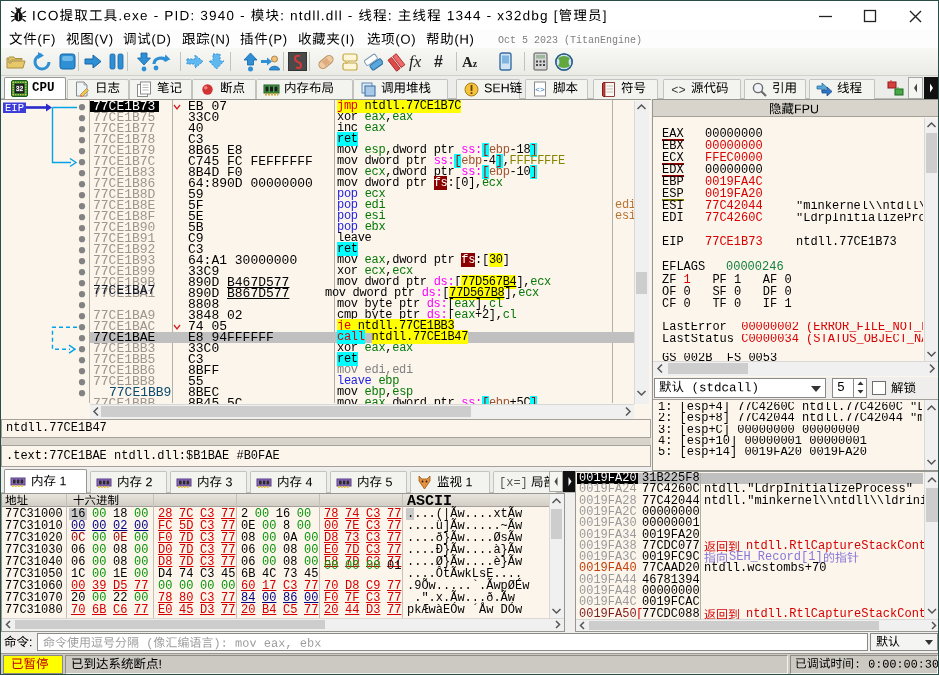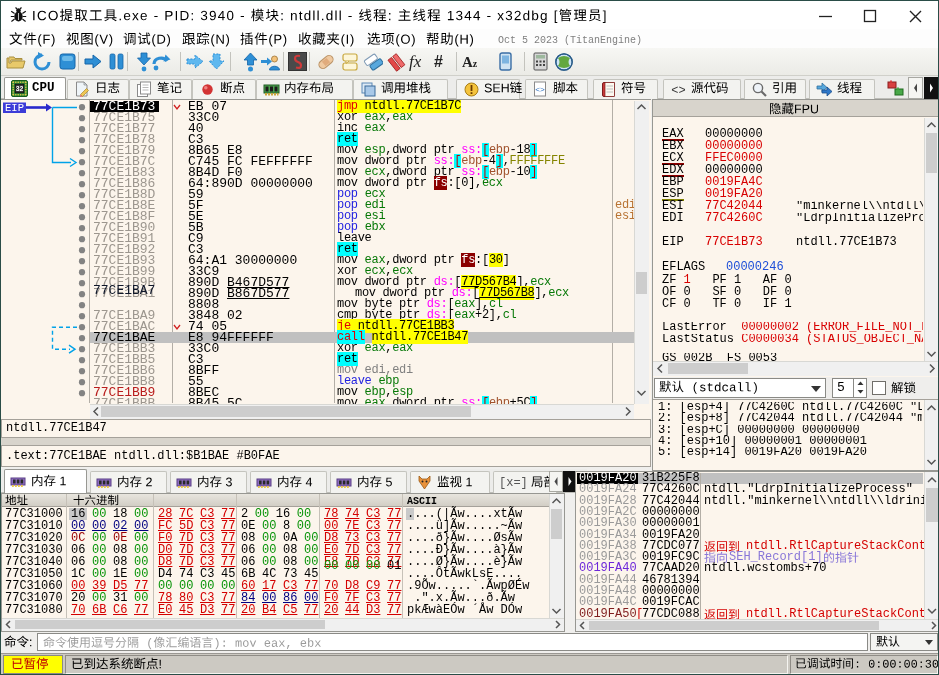--- a/index.html
+++ b/index.html
@@ -413,21 +413,21 @@
     <div class="a m13" style="left:187px;top:155px">64:A1 30000000</div>
     <div class="a code" style="left:336px;top:155px">mov <span class="g">eax</span>,dword ptr <span style="background:#8b0000;color:#fff">fs</span>:[<span class="yb">30</span>]</div>
     <div class="a m13" style="left:92px;top:166px;color:#9c968e">77CE1B99</div>
     <div class="a m13" style="left:187px;top:166px">33C9</div>
     <div class="a code" style="left:336px;top:166px">xor <span class="g">ecx</span>,<span class="g">ecx</span></div>
     <div class="a m13" style="left:92px;top:177px;color:#9c968e">77CE1B9B</div>
     <div class="a m13" style="left:187px;top:177px">890D <u>B467D577</u></div>
     <div class="a code" style="left:336px;top:177px">mov dword ptr <span class="seg">ds:</span>[<span class="yb" style="text-decoration:underline">77D567B4</span>],<span class="g">ecx</span></div>
     <div class="a m13" style="left:92px;top:188px;color:#9c968e">77CE1BA1</div>
     <div class="a m13" style="left:187px;top:188px">890D <u>B867D577</u></div>
-    <div class="a code" style="left:354px;top:188px">mov dword ptr <span class="seg">ds:</span>[<span class="yb" style="text-decoration:underline">77D567B8</span>],<span class="g">ecx</span></div>
+    <div class="a code" style="left:324px;top:188px">mov dword ptr <span class="seg">ds:</span>[<span class="yb" style="text-decoration:underline">77D567B8</span>],<span class="g">ecx</span></div>
     <div class="a m13" style="left:92px;top:185px;color:#0f172a">77CE1BA7</div>
     <div class="a m13" style="left:187px;top:199px">8808</div>
     <div class="a code" style="left:336px;top:199px">mov byte ptr <span class="seg">ds:</span>[<span class="g">eax</span>],<span class="g">cl</span></div>
     <div class="a m13" style="left:92px;top:210px;color:#9c968e">77CE1BA9</div>
     <div class="a m13" style="left:187px;top:210px">3848 02</div>
     <div class="a code" style="left:336px;top:210px">cmp byte ptr <span class="seg">ds:</span>[<span class="g">eax</span>+2],<span class="g">cl</span></div>
     <div class="a m13" style="left:92px;top:221px;color:#9c968e">77CE1BAC</div>
     <svg class="a" style="left:170px;top:221px" width="14" height="11">
       <path d="M3 4 L6 8 L9 4" fill="none" stroke="#d02020" stroke-width="1.3"></path>
     </svg>
@@ -441,21 +441,21 @@
     <div class="a code" style="left:336px;top:243px">xor <span class="g">eax</span>,<span class="g">eax</span></div>
     <div class="a m13" style="left:92px;top:254px;color:#9c968e">77CE1BB5</div>
     <div class="a m13" style="left:187px;top:254px">C3</div>
     <div class="a code" style="left:336px;top:254px"><span class="cb">ret</span></div>
     <div class="a m13" style="left:92px;top:265px;color:#9c968e">77CE1BB6</div>
     <div class="a m13" style="left:187px;top:265px">8BFF</div>
     <div class="a code" style="left:336px;top:265px"><span class="gray">mov edi,edi</span></div>
     <div class="a m13" style="left:92px;top:276px;color:#9c968e">77CE1BB8</div>
     <div class="a m13" style="left:187px;top:276px">55</div>
     <div class="a code" style="left:336px;top:276px"><span style="color:#2222e0">leave</span> <span class="g">ebp</span></div>
-    <div class="a m13" style="left:92px;top:287px;color:#b91c1c">77CE1BB9</div>
+    <div class="a m13" style="left:108px;top:287px;color:#0c4a6e">77CE1BB9</div>
     <div class="a m13" style="left:187px;top:287px">8BEC</div>
     <div class="a code" style="left:336px;top:287px">mov <span class="g">ebp</span>,<span class="g">esp</span></div>
     <div class="a m13" style="left:92px;top:298px;color:#9c968e">77CE1BBB</div>
     <div class="a m13" style="left:187px;top:298px">8B45 5C</div>
     <div class="a code" style="left:336px;top:298px">mov <span class="g">eax</span>,dword ptr <span class="seg">ss:</span><span class="cb" style="color:#c00000">[</span><span style="color:#a0522d">ebp</span>+5C<span class="cb" style="color:#c00000">]</span></div>
     <div class="sb" style="left:633px;top:1px;width:15px;height:303px;border-left:1px solid #d8d8d4"></div>
     <svg class="a" style="left:633px;top:1px" width="15" height="303">
       <polyline points="3.5,8 7.5,4 11.5,8" fill="none" stroke="#555" stroke-width="1.5"></polyline>
       <polyline points="3.5,290 7.5,294 11.5,290" fill="none" stroke="#555" stroke-width="1.5"></polyline>
     </svg>
@@ -502,21 +502,21 @@
 <div class="a m" style="left:661px;top:200px">ESI</div>
 <div class="a m" style="left:704px;top:200px;color:#d80000">77C42044</div>
 <div class="a m" style="left:795px;top:200px;width:127px;overflow:hidden">"minkernel\\ntdll\\</div>
 <div class="a m" style="left:661px;top:212px">EDI</div>
 <div class="a m" style="left:704px;top:212px;color:#d80000">77C4260C</div>
 <div class="a m" style="left:795px;top:212px;width:127px;overflow:hidden">"LdrpInitializePro</div>
 <div class="a m" style="left:661px;top:236px">EIP</div>
 <div class="a m" style="left:704px;top:236px;color:#d80000">77CE1B73</div>
 <div class="a m" style="left:795px;top:236px">ntdll.77CE1B73</div>
 <div class="a m" style="left:661px;top:261px">EFLAGS</div>
-<div class="a m" style="left:725px;top:261px;color:#1d4ed8">00000246</div>
+<div class="a m" style="left:725px;top:261px;color:#15803d">00000246</div>
 <div class="a m" style="left:661px;top:274px">ZF <span style="color:#d80000">1</span>   PF 1   AF 0</div>
 <div class="a m" style="left:661px;top:286px">OF 0   SF 0   DF 0</div>
 <div class="a m" style="left:661px;top:298px">CF 0   TF 0   IF 1</div>
 <div class="a m" style="left:661px;top:321px;width:261px;overflow:hidden">LastError  <span style="color:#d80000">00000002 (ERROR_FILE_NOT_F</span></div>
 <div class="a m" style="left:661px;top:333px;width:261px;overflow:hidden">LastStatus <span style="color:#d80000">C0000034 (STATUS_OBJECT_NA</span></div>
 <div class="a" style="left:661px;top:352px;width:261px;height:8px;overflow:hidden">
     <div class="m">GS 002B  FS 0053</div>
   </div>
 <div class="sb" style="left:652px;top:360px;width:286px;height:15px;border-top:1px solid #d8d8d4"></div>
 <svg class="a" style="left:652px;top:360px" width="286" height="15">
@@ -665,21 +665,21 @@
       <path d="M4.5 5 L7.5 9.5 L4.5 14 Z" fill="#fff"></path>
     </svg></div>
 <div class="a" style="left:0;top:492px;width:564px;height:139px;background:#fcf5ec;border:1px solid #979792;overflow:hidden"></div>
 <div class="a" style="left:1px;top:493px;width:562px;height:13px;background:linear-gradient(#e8e5de,#d2cec5);border-bottom:1px solid #a5a19a"></div>
 <svg style="position:absolute;left:4px;top:493px;" width="24" height="14" viewBox="0 0 24 14">
     <path d="M4.9 1.8V4.9L3.7 5.4L4 6.2L4.9 5.8V9.4C4.9 10.7 5.3 11 6.6 11C6.9 11 9.2 11 9.5 11C10.7 11 11 10.5 11.1 8.9C10.9 8.9 10.5 8.7 10.3 8.6C10.2 9.9 10.1 10.2 9.4 10.2C9 10.2 7 10.2 6.7 10.2C5.9 10.2 5.8 10.1 5.8 9.5V5.5L7.3 4.8V8.7H8.1V4.5L9.7 3.8C9.7 5.6 9.7 6.9 9.6 7.2C9.6 7.4 9.5 7.5 9.3 7.5C9.2 7.5 8.8 7.5 8.5 7.5C8.6 7.6 8.7 8 8.7 8.2C9.1 8.2 9.5 8.2 9.8 8.1C10.2 8 10.4 7.8 10.5 7.4C10.5 6.9 10.6 5.2 10.6 3L10.6 2.9L10 2.6L9.8 2.8L9.7 2.9L8.1 3.6V0.7H7.3V3.9L5.8 4.6V1.8ZM0.4 8.6 0.7 9.4C1.7 9 3 8.4 4.3 7.8L4.1 7.1L2.8 7.6V4.3H4.1V3.5H2.8V0.8H2V3.5H0.5V4.3H2V8C1.4 8.2 0.8 8.4 0.4 8.6ZM16.5 3.2V10H15.1V10.9H22.6V10H19.9V5.5H22.4V4.7H19.9V0.8H19V10H17.3V3.2ZM11.9 8.5 12.2 9.3C13.3 8.9 14.7 8.3 16 7.7L15.9 7L14.4 7.5V4.3H15.9V3.5H14.4V0.8H13.6V3.5H12V4.3H13.6V7.8C12.9 8.1 12.4 8.3 11.9 8.5Z" fill="#000"></path>
   </svg>
 <svg style="position:absolute;left:72px;top:493px;" width="46" height="14" viewBox="0 0 46 14">
     <path d="M5.3 0.7V5H0.6V5.9H5.3V11.3H6.2V5.9H10.9V5H6.2V0.7ZM12.2 3.7V4.6H22.4V3.7ZM15 6C14.3 7.6 13.1 9.4 12 10.6C12.2 10.7 12.7 11 12.9 11.2C13.9 10 15.1 8.1 16 6.3ZM18.4 6.2C19.5 7.8 20.9 9.9 21.5 11.1L22.4 10.6C21.7 9.4 20.3 7.4 19.3 5.9ZM16.2 1C16.6 1.8 17 2.9 17.2 3.5L18.2 3.1C17.9 2.5 17.5 1.5 17.1 0.7ZM23.9 1.4C24.6 2 25.3 2.8 25.7 3.3L26.4 2.8C26 2.3 25.2 1.5 24.6 0.9ZM31.3 0.9V2.8H29.4V0.9H28.5V2.8H26.9V3.6H28.5V5L28.5 5.7H26.8V6.5H28.4C28.2 7.4 27.9 8.2 27 8.9C27.2 9 27.5 9.3 27.6 9.5C28.6 8.7 29.1 7.6 29.3 6.5H31.3V9.4H32.1V6.5H33.9V5.7H32.1V3.6H33.6V2.8H32.1V0.9ZM29.4 3.6H31.3V5.7H29.4L29.4 5ZM26 4.9H23.6V5.7H25.2V9C24.6 9.2 24 9.7 23.4 10.3L24 11.1C24.6 10.3 25.2 9.6 25.6 9.6C25.8 9.6 26.2 10 26.7 10.3C27.5 10.8 28.4 11 29.9 11C30.9 11 33 10.9 33.8 10.8C33.8 10.6 34 10.2 34.1 9.9C33 10.1 31.2 10.2 29.9 10.2C28.6 10.2 27.6 10.1 26.9 9.6C26.5 9.4 26.2 9.2 26 9ZM42.3 1.7V8.1H43.1V1.7ZM44.3 0.8V10.1C44.3 10.3 44.3 10.3 44.1 10.3C43.9 10.3 43.2 10.3 42.5 10.3C42.7 10.6 42.8 11 42.8 11.2C43.7 11.2 44.3 11.2 44.7 11.1C45 10.9 45.2 10.6 45.2 10.1V0.8ZM36.1 1C35.9 2.1 35.5 3.2 35 4C35.2 4.1 35.6 4.2 35.7 4.3C35.9 4 36.1 3.6 36.3 3.1H37.8V4.3H35V5.1H37.8V6.3H35.5V10.3H36.3V7.1H37.8V11.3H38.7V7.1H40.2V9.5C40.2 9.6 40.2 9.6 40.1 9.6C40 9.6 39.6 9.6 39.1 9.6C39.2 9.8 39.3 10.1 39.3 10.4C40 10.4 40.4 10.3 40.7 10.2C41 10.1 41 9.9 41 9.5V6.3H38.7V5.1H41.4V4.3H38.7V3.1H41V2.3H38.7V0.7H37.8V2.3H36.6C36.7 2 36.8 1.5 36.9 1.1Z" fill="#000"></path>
   </svg>
-<div class="a m" style="left:406px;top:495px;font-size:10px;font-weight:bold">ASCII</div>
+<div class="a m" style="left:406px;top:495px;font-size:15px;font-weight:bold">ASCII</div>
 <div class="a" style="left:65px;top:493px;width:1px;height:124px;background:#c6c1b8"></div>
 <div class="a" style="left:152px;top:493px;width:1px;height:124px;background:#c6c1b8"></div>
 <div class="a" style="left:235px;top:493px;width:1px;height:124px;background:#c6c1b8"></div>
 <div class="a" style="left:318px;top:493px;width:1px;height:124px;background:#c6c1b8"></div>
 <div class="a" style="left:401px;top:493px;width:1px;height:124px;background:#c6c1b8"></div>
 <div class="a" style="left:68px;top:507px;width:18px;height:12px;background:#c9c9c9"></div>
 <div class="a" style="left:405px;top:507px;width:8px;height:12px;background:#c9c9c9"></div>
 <div class="a m" style="left:4px;top:508px">77C31000</div>
 <div class="a m" style="left:70px;top:508px"><span style="color:#000;">16</span><span style="display:inline-block;width:6.6px"></span><span style="color:#089408;">00</span><span style="display:inline-block;width:6.6px"></span><span style="color:#000;">18</span><span style="display:inline-block;width:6.6px"></span><span style="color:#089408;">00</span></div>
 <div class="a m" style="left:157px;top:508px"><span style="color:#d40000;text-decoration:underline;">28</span><span style="display:inline-block;width:6.6px"></span><span style="color:#d40000;text-decoration:underline;">7C</span><span style="display:inline-block;width:6.6px"></span><span style="color:#d40000;text-decoration:underline;">C3</span><span style="display:inline-block;width:6.6px"></span><span style="color:#d40000;text-decoration:underline;">77</span></div>
@@ -716,21 +716,21 @@
 <div class="a m" style="left:240px;top:568px"><span style="color:#000;">6B</span><span style="display:inline-block;width:6.6px"></span><span style="color:#000;">4C</span><span style="display:inline-block;width:6.6px"></span><span style="color:#000;">73</span><span style="display:inline-block;width:6.6px"></span><span style="color:#000;">45</span></div>
 <div class="a m" style="left:323px;top:560px"><span style="color:#089408;">00</span><span style="display:inline-block;width:6.6px"></span><span style="color:#089408;">00</span><span style="display:inline-block;width:6.6px"></span><span style="color:#089408;">00</span><span style="display:inline-block;width:6.6px"></span><span style="color:#000;">01</span></div>
 <div class="a m" style="left:406px;top:568px">....ÔtÃwkLsE....</div>
 <div class="a m" style="left:4px;top:580px">77C31060</div>
 <div class="a m" style="left:70px;top:580px"><span style="color:#d40000;text-decoration:underline;">00</span><span style="display:inline-block;width:6.6px"></span><span style="color:#d40000;text-decoration:underline;">39</span><span style="display:inline-block;width:6.6px"></span><span style="color:#d40000;text-decoration:underline;">D5</span><span style="display:inline-block;width:6.6px"></span><span style="color:#d40000;text-decoration:underline;">77</span></div>
 <div class="a m" style="left:157px;top:580px"><span style="color:#089408;">00</span><span style="display:inline-block;width:6.6px"></span><span style="color:#089408;">00</span><span style="display:inline-block;width:6.6px"></span><span style="color:#089408;">00</span><span style="display:inline-block;width:6.6px"></span><span style="color:#089408;">00</span></div>
 <div class="a m" style="left:240px;top:580px"><span style="color:#d40000;text-decoration:underline;">60</span><span style="display:inline-block;width:6.6px"></span><span style="color:#d40000;text-decoration:underline;">17</span><span style="display:inline-block;width:6.6px"></span><span style="color:#d40000;text-decoration:underline;">C3</span><span style="display:inline-block;width:6.6px"></span><span style="color:#d40000;text-decoration:underline;">77</span></div>
 <div class="a m" style="left:323px;top:580px"><span style="color:#d40000;text-decoration:underline;">70</span><span style="display:inline-block;width:6.6px"></span><span style="color:#d40000;text-decoration:underline;">D8</span><span style="display:inline-block;width:6.6px"></span><span style="color:#d40000;text-decoration:underline;">C9</span><span style="display:inline-block;width:6.6px"></span><span style="color:#d40000;text-decoration:underline;">77</span></div>
 <div class="a m" style="left:406px;top:580px">.9Õw.....`.ÃwpØÉw</div>
 <div class="a m" style="left:4px;top:592px">77C31070</div>
-<div class="a m" style="left:70px;top:592px"><span style="color:#000;">20</span><span style="display:inline-block;width:6.6px"></span><span style="color:#089408;">00</span><span style="display:inline-block;width:6.6px"></span><span style="color:#000;">31</span><span style="display:inline-block;width:6.6px"></span><span style="color:#089408;">00</span></div>
+<div class="a m" style="left:70px;top:592px"><span style="color:#000;">20</span><span style="display:inline-block;width:6.6px"></span><span style="color:#089408;">00</span><span style="display:inline-block;width:6.6px"></span><span style="color:#000;">22</span><span style="display:inline-block;width:6.6px"></span><span style="color:#089408;">00</span></div>
 <div class="a m" style="left:157px;top:592px"><span style="color:#d40000;text-decoration:underline;">78</span><span style="display:inline-block;width:6.6px"></span><span style="color:#d40000;text-decoration:underline;">80</span><span style="display:inline-block;width:6.6px"></span><span style="color:#d40000;text-decoration:underline;">C3</span><span style="display:inline-block;width:6.6px"></span><span style="color:#d40000;text-decoration:underline;">77</span></div>
 <div class="a m" style="left:240px;top:592px"><span style="color:#000080;text-decoration:underline;">84</span><span style="display:inline-block;width:6.6px"></span><span style="color:#000080;text-decoration:underline;">00</span><span style="display:inline-block;width:6.6px"></span><span style="color:#000080;text-decoration:underline;">86</span><span style="display:inline-block;width:6.6px"></span><span style="color:#000080;text-decoration:underline;">00</span></div>
 <div class="a m" style="left:323px;top:592px"><span style="color:#d40000;text-decoration:underline;">F0</span><span style="display:inline-block;width:6.6px"></span><span style="color:#d40000;text-decoration:underline;">7F</span><span style="display:inline-block;width:6.6px"></span><span style="color:#d40000;text-decoration:underline;">C3</span><span style="display:inline-block;width:6.6px"></span><span style="color:#d40000;text-decoration:underline;">77</span></div>
 <div class="a m" style="left:406px;top:592px"> .".x.Ãw...ð.Ãw</div>
 <div class="a m" style="left:4px;top:604px">77C31080</div>
 <div class="a m" style="left:70px;top:604px"><span style="color:#d40000;text-decoration:underline;">70</span><span style="display:inline-block;width:6.6px"></span><span style="color:#d40000;text-decoration:underline;">6B</span><span style="display:inline-block;width:6.6px"></span><span style="color:#d40000;text-decoration:underline;">C6</span><span style="display:inline-block;width:6.6px"></span><span style="color:#d40000;text-decoration:underline;">77</span></div>
 <div class="a m" style="left:157px;top:604px"><span style="color:#d40000;text-decoration:underline;">E0</span><span style="display:inline-block;width:6.6px"></span><span style="color:#d40000;text-decoration:underline;">45</span><span style="display:inline-block;width:6.6px"></span><span style="color:#d40000;text-decoration:underline;">D3</span><span style="display:inline-block;width:6.6px"></span><span style="color:#d40000;text-decoration:underline;">77</span></div>
 <div class="a m" style="left:240px;top:604px"><span style="color:#d40000;text-decoration:underline;">20</span><span style="display:inline-block;width:6.6px"></span><span style="color:#d40000;text-decoration:underline;">B4</span><span style="display:inline-block;width:6.6px"></span><span style="color:#d40000;text-decoration:underline;">C5</span><span style="display:inline-block;width:6.6px"></span><span style="color:#d40000;text-decoration:underline;">77</span></div>
 <div class="a m" style="left:323px;top:604px"><span style="color:#d40000;text-decoration:underline;">20</span><span style="display:inline-block;width:6.6px"></span><span style="color:#d40000;text-decoration:underline;">44</span><span style="display:inline-block;width:6.6px"></span><span style="color:#d40000;text-decoration:underline;">D3</span><span style="display:inline-block;width:6.6px"></span><span style="color:#d40000;text-decoration:underline;">77</span></div>
 <div class="a m" style="left:406px;top:604px">pkÆwàEÓw ´Åw DÓw</div>
@@ -771,21 +771,21 @@
     <div class="a m" style="left:170px;top:68.8px;color:#d40000">ntdll.RtlCaptureStackCont</div>
     <div class="a m" style="left:3px;top:80.1px;color:#9a9a9a">0019FA3C</div>
     <div class="a m" style="left:66px;top:80.1px">0019FC9C</div>
     <svg style="position:absolute;left:128px;top:79.1px;" width="24" height="15" viewBox="0 0 24 15">
       <path d="M10 1.4C9.1 1.8 7.6 2.3 6.2 2.6V0.8H5.3V4.2C5.3 5.2 5.7 5.5 7.1 5.5C7.3 5.5 9.6 5.5 9.9 5.5C11 5.5 11.3 5.1 11.5 3.5C11.2 3.4 10.8 3.3 10.6 3.2C10.6 4.5 10.5 4.7 9.8 4.7C9.3 4.7 7.5 4.7 7.1 4.7C6.3 4.7 6.2 4.6 6.2 4.2V3.3C7.7 3 9.5 2.6 10.7 2.1ZM6.1 9.2H10.1V10.5H6.1ZM6.1 8.5V7.3H10.1V8.5ZM5.3 6.5V11.7H6.1V11.2H10.1V11.7H10.9V6.5ZM2.2 0.7V3.1H0.5V4H2.2V6.6L0.4 7.1L0.6 8L2.2 7.5V10.7C2.2 10.9 2.1 10.9 2 10.9C1.8 10.9 1.3 10.9 0.8 10.9C0.9 11.2 1 11.5 1.1 11.7C1.9 11.8 2.3 11.7 2.7 11.6C3 11.4 3.1 11.2 3.1 10.7V7.2L4.7 6.7L4.6 5.9L3.1 6.3V4H4.5V3.1H3.1V0.7ZM17.3 0.7C17.1 1.3 16.8 2.1 16.5 2.8H13.2V11.8H14.1V3.7H22V10.6C22 10.8 21.9 10.8 21.7 10.8C21.4 10.9 20.6 10.9 19.7 10.8C19.9 11.1 20 11.5 20 11.8C21.1 11.8 21.9 11.7 22.3 11.6C22.7 11.4 22.9 11.2 22.9 10.6V2.8H17.5C17.8 2.2 18.1 1.5 18.4 0.9ZM16.5 6.1H19.5V8.4H16.5ZM15.6 5.3V10.1H16.5V9.2H20.4V5.3Z" fill="#8876d8"></path>
     </svg>
     <div class="a m" style="left:153px;top:80.1px;color:#8876d8">SEH_Record[1]</div>
     <svg style="position:absolute;left:247px;top:79.1px;" width="36" height="15" viewBox="0 0 36 15">
       <path d="M6.6 5.7C7.3 6.6 8.1 7.8 8.5 8.5L9.2 8.1C8.8 7.3 8 6.2 7.3 5.3ZM2.9 0.7C2.8 1.3 2.6 2.1 2.4 2.7H1V11.4H1.9V10.5H5.2V2.7H3.2C3.4 2.1 3.6 1.5 3.9 0.9ZM1.9 3.5H4.4V6H1.9ZM1.9 9.7V6.8H4.4V9.7ZM7.2 0.7C6.8 2.3 6.1 4 5.3 5.1C5.5 5.2 5.9 5.4 6.1 5.6C6.5 5 6.9 4.3 7.2 3.4H10.3C10.1 8.3 9.9 10.1 9.6 10.5C9.4 10.7 9.3 10.7 9 10.7C8.8 10.7 8 10.7 7.2 10.6C7.4 10.9 7.5 11.3 7.5 11.5C8.2 11.5 8.9 11.6 9.3 11.5C9.8 11.5 10 11.4 10.3 11C10.8 10.4 11 8.6 11.1 3.1C11.1 3 11.1 2.6 11.1 2.6H7.5C7.7 2.1 7.9 1.5 8 0.9ZM22 1.4C21.1 1.8 19.6 2.3 18.2 2.6V0.8H17.3V4.2C17.3 5.2 17.7 5.5 19.1 5.5C19.3 5.5 21.6 5.5 21.9 5.5C23 5.5 23.3 5.1 23.5 3.5C23.2 3.4 22.8 3.3 22.6 3.2C22.6 4.5 22.5 4.7 21.8 4.7C21.3 4.7 19.5 4.7 19.1 4.7C18.3 4.7 18.2 4.6 18.2 4.2V3.3C19.7 3 21.5 2.6 22.7 2.1ZM18.1 9.2H22.1V10.5H18.1ZM18.1 8.5V7.3H22.1V8.5ZM17.3 6.5V11.7H18.1V11.2H22.1V11.7H22.9V6.5ZM14.2 0.7V3.1H12.5V4H14.2V6.6L12.4 7.1L12.6 8L14.2 7.5V10.7C14.2 10.9 14.1 10.9 14 10.9C13.8 10.9 13.3 10.9 12.8 10.9C12.9 11.2 13 11.5 13.1 11.7C13.9 11.8 14.3 11.7 14.7 11.6C15 11.4 15.1 11.2 15.1 10.7V7.2L16.7 6.7L16.6 5.9L15.1 6.3V4H16.5V3.1H15.1V0.7ZM31.9 0.8V4.7H29.1V5.6H31.9V11.7H32.9V5.6H35.4V4.7H32.9V0.8ZM26.2 0.7C25.8 1.9 25.1 2.9 24.4 3.6C24.5 3.8 24.8 4.3 24.8 4.5C25.3 4.1 25.7 3.6 26.1 3H29.1V2.1H26.5C26.7 1.7 26.9 1.4 27 1ZM24.7 6.7V7.5H26.5V10C26.5 10.5 26.2 10.8 26 10.9C26.1 11.1 26.3 11.5 26.4 11.7C26.6 11.5 27 11.3 29.3 10.1C29.3 9.9 29.2 9.5 29.1 9.3L27.4 10.2V7.5H29V6.7H27.4V5.1H28.8V4.2H25.3V5.1H26.5V6.7Z" fill="#8876d8"></path>
     </svg>
-    <div class="a m" style="left:3px;top:91.4px;color:#6d28d9">0019FA40</div>
+    <div class="a m" style="left:3px;top:91.4px;color:#c2410c">0019FA40</div>
     <div class="a m" style="left:66px;top:91.4px">77CAAD20</div>
     <div class="a m" style="left:128px;top:91.4px;color:#000">ntdll.wcstombs+70</div>
     <div class="a m" style="left:3px;top:102.7px;color:#9a9a9a">0019FA44</div>
     <div class="a m" style="left:66px;top:102.7px">46781394</div>
     <div class="a m" style="left:3px;top:114.0px;color:#9a9a9a">0019FA48</div>
     <div class="a m" style="left:66px;top:114.0px">00000000</div>
     <div class="a m" style="left:3px;top:125.3px;color:#9a9a9a">0019FA4C</div>
     <div class="a m" style="left:66px;top:125.3px">0019FCAC</div>
     <div class="a m" style="left:3px;top:136.6px;color:#7f1d1d">0019FA50</div>
     <div class="a m" style="left:60px;top:136.6px;color:#d40000">[</div>

